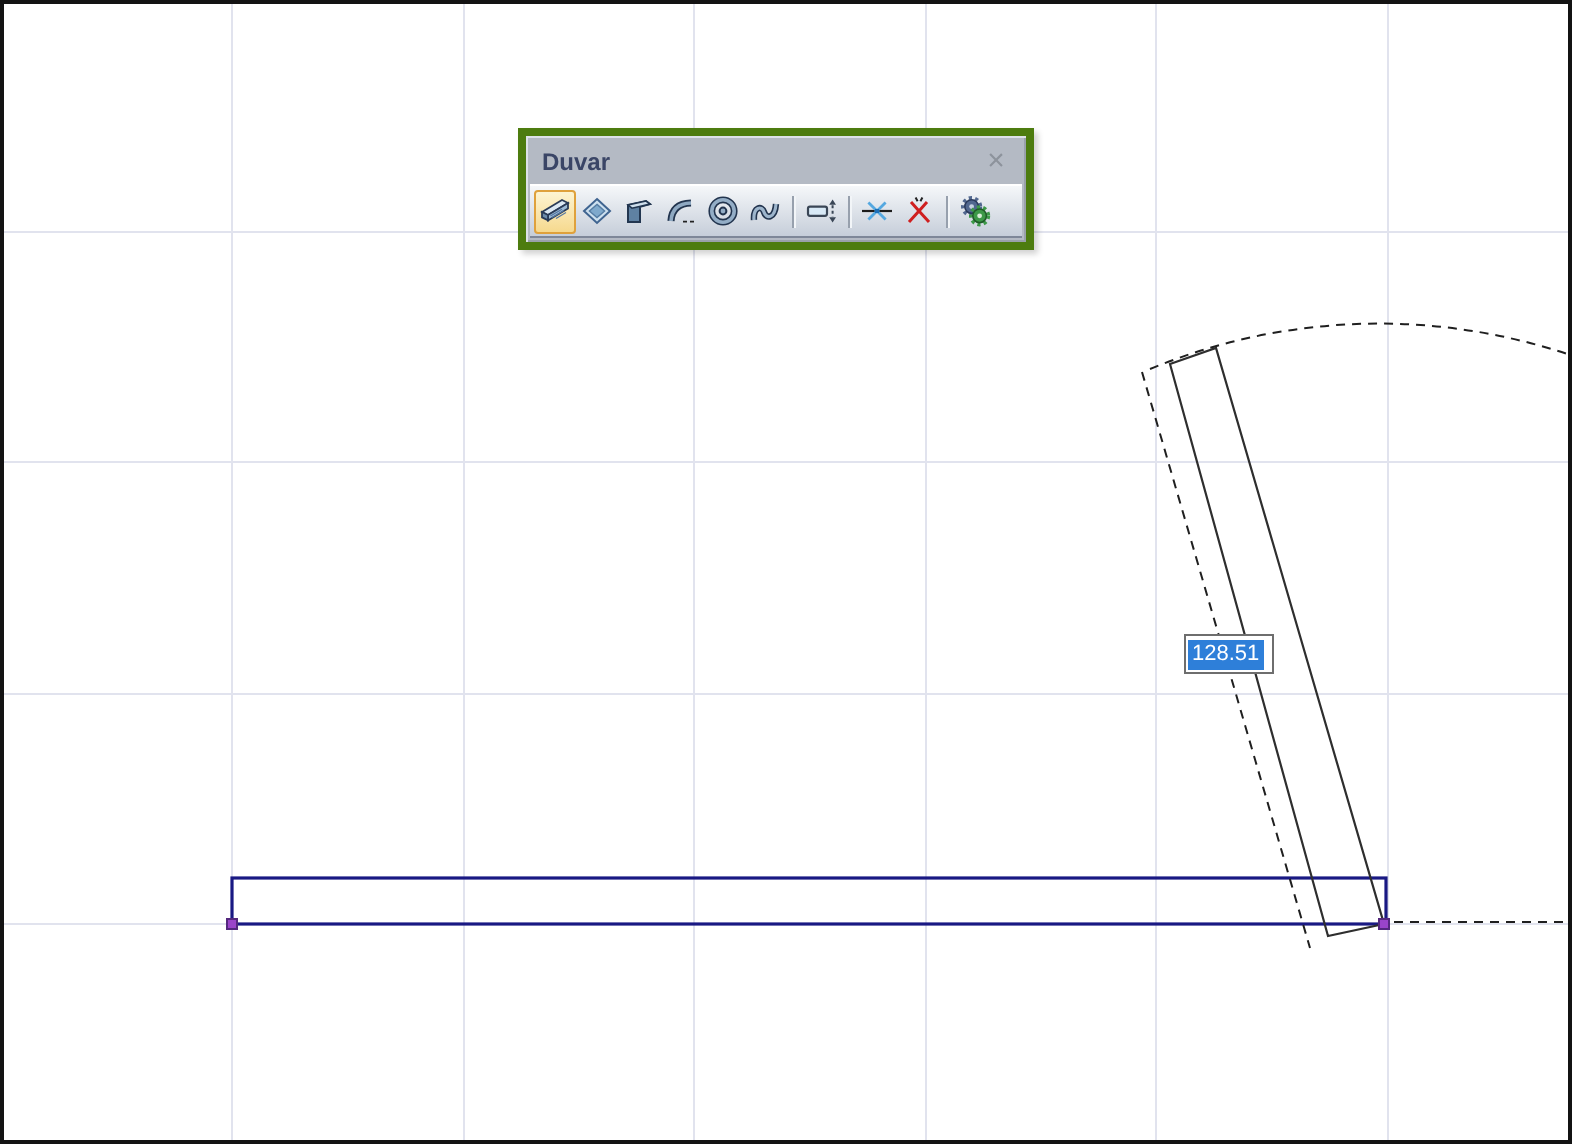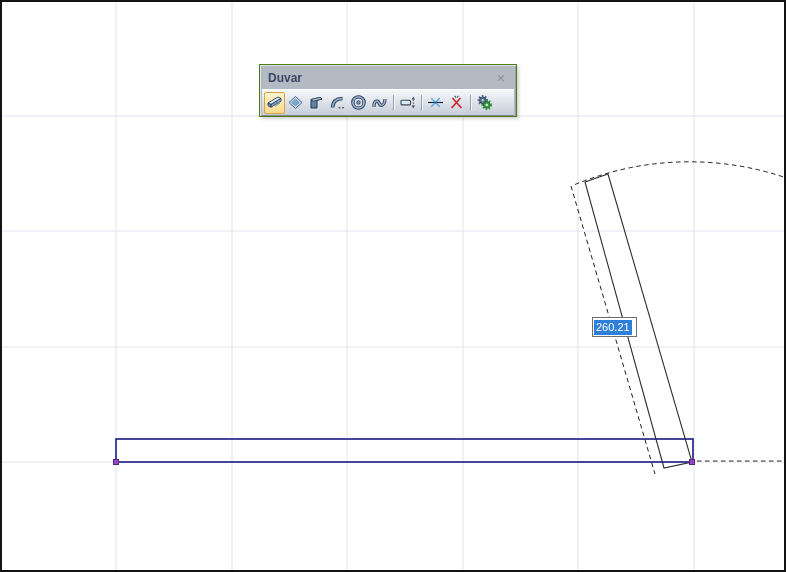--- a/index.html
+++ b/index.html
@@ -1,22 +1,22 @@
 <!DOCTYPE html>
 <html><head>
 <meta charset="utf-8">
 <style>
   html,body{margin:0;padding:0;background:#fff;font-family:"Liberation Sans",sans-serif;}
   #screen{position:relative;width:786px;height:572px;background:#ffffff;overflow:hidden;}
   .frame{position:absolute;inset:0;border:2px solid #131313;pointer-events:none;z-index:50;}
   svg.canvas{position:absolute;left:0;top:0;z-index:1;}
 
   
-  .toolbar{position:absolute;left:259px;top:64px;width:258px;height:53px;box-sizing:border-box;
-    background:#b4bac4;border:1px solid #4d7c0f;
+  .toolbar{position:absolute;left:259px;top:64px;width:258px;height:61px;box-sizing:border-box;
+    background:#b4bac4;border:4px solid #4d7c0f;
     box-shadow:inset 1px 1px 0 #dde2e8,inset -1px -1px 0 #9aa1ab,2px 2px 3px rgba(0,0,0,.18);
     z-index:10;}
   .tb-title{height:21px;display:flex;align-items:center;padding:2px 7px 0 8px;}
   .tb-title .title{flex:1;font-size:12px;font-weight:bold;color:#3a4566;}
   .tb-close{width:16px;text-align:center;color:#8d939c;font-size:15px;line-height:14px;cursor:default;}
   .tb-row{height:27px;margin:1px 2px 2px 2px;display:flex;align-items:center;padding-left:2px;
     background:linear-gradient(#f7f9fb,#c4ccd8);
     box-shadow:inset 0 1px 0 #ffffff,inset 0 -1px 0 #7e8798;}
   .tb-btn{width:21px;height:22px;display:flex;align-items:center;justify-content:center;
     border:1px solid transparent;border-radius:2px;box-sizing:border-box;flex:0 0 auto;}
@@ -148,17 +148,17 @@
           <circle cx="10.8" cy="10.9" r="4.4" fill="none" stroke="#3d9948" stroke-width="1.8" stroke-dasharray="1.6 1.6"></circle>
           <circle cx="10.8" cy="10.9" r="3.4" fill="#3d9948" stroke="#1f5c28" stroke-width="0.8"></circle>
           <circle cx="10.8" cy="10.9" r="1.2" fill="#d8ecd8"></circle>
         </svg>
       </div>
 
     </div>
   </div>
 
   <div class="dim-input" style="left: 592px; top: 317px; width: 45px; height: 20px; border-color: rgb(110, 110, 110);">
-    <span class="sel" style="background: rgb(46, 127, 217); color: rgb(255, 255, 255);">260.21</span>
+    <span class="sel" style="background: rgb(46, 127, 217); color: rgb(255, 255, 255);">128.51</span>
   </div>
 
   <div class="frame"></div>
 </div>
 
 </body></html>

